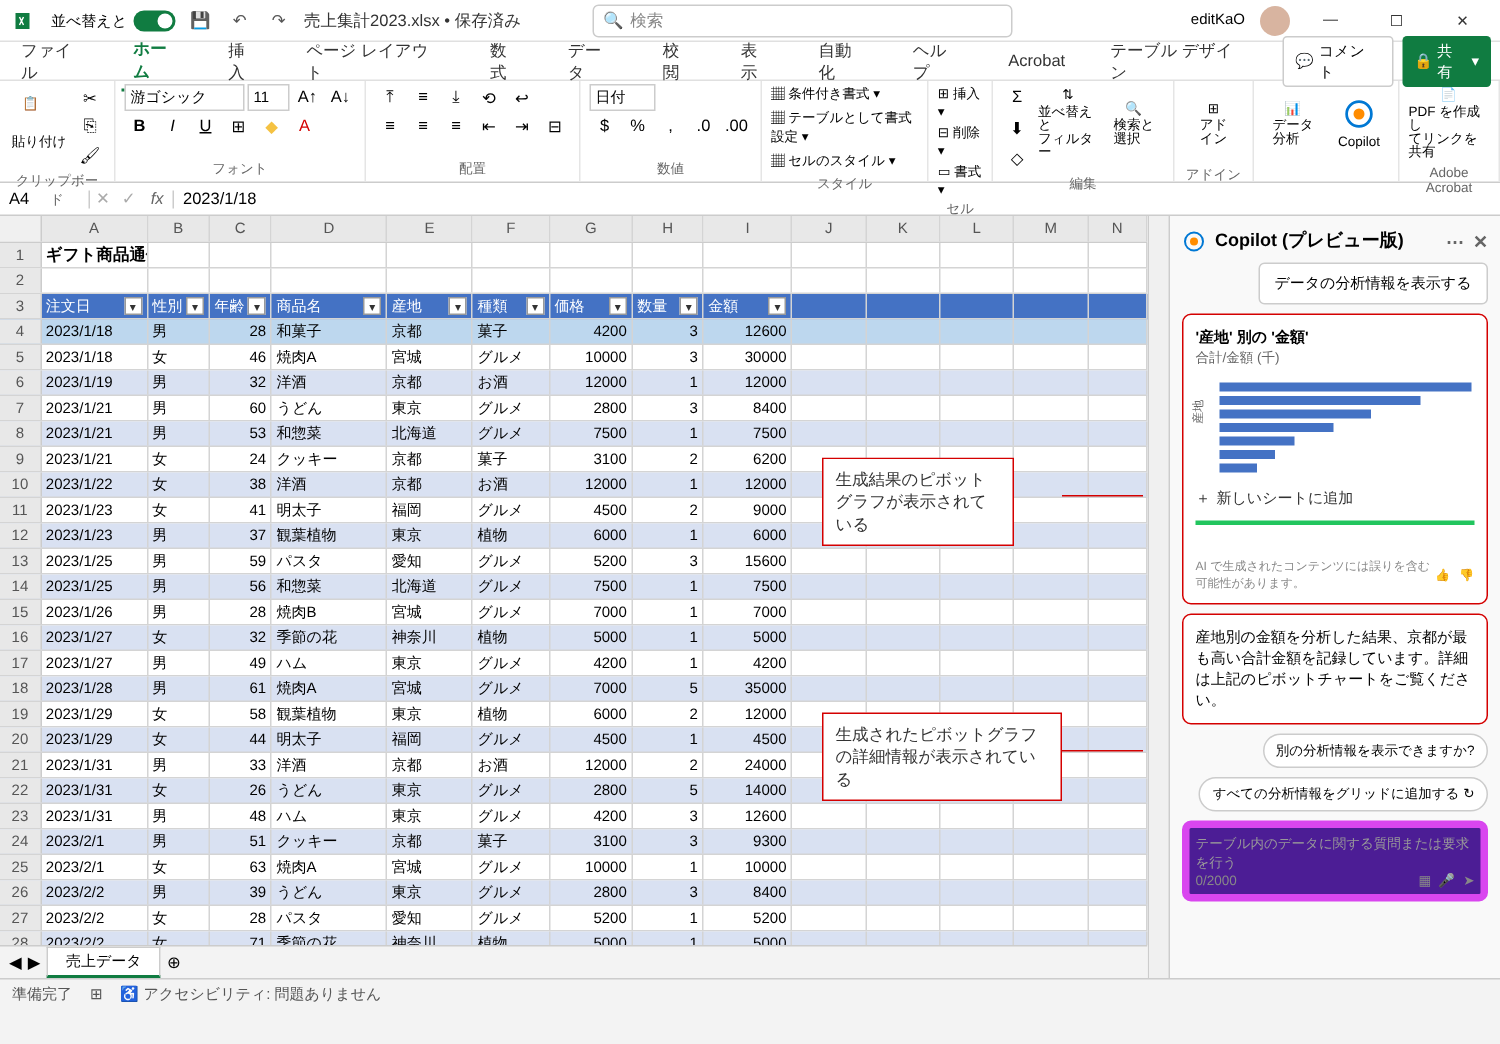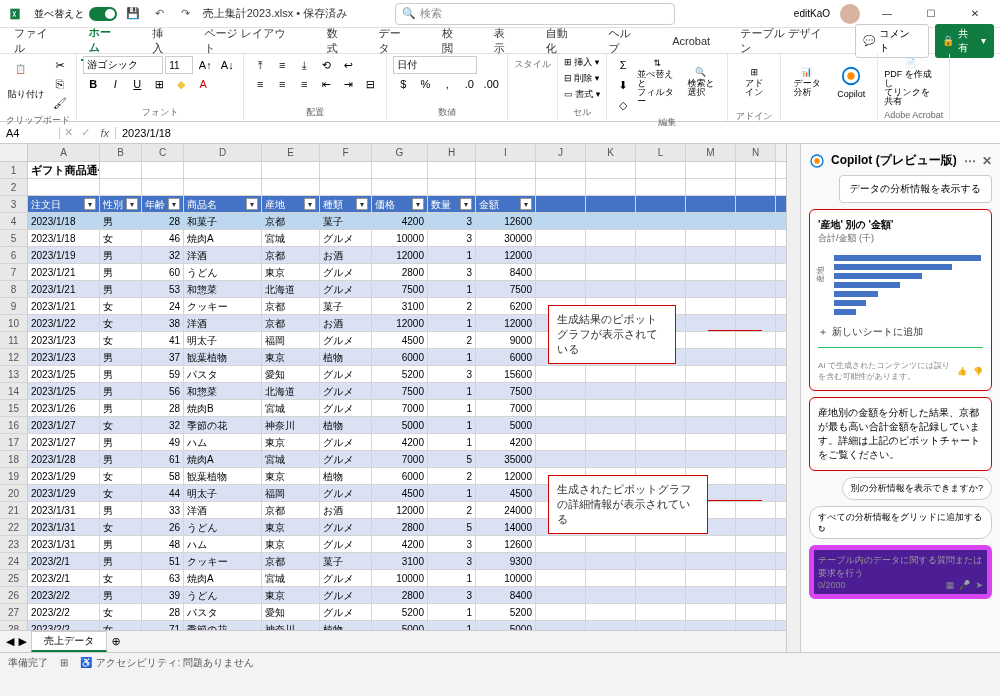--- a/index.html
+++ b/index.html
@@ -68,34 +68,34 @@
   .cI { width: 60px; } .cJ { width: 50px; } .cK { width: 50px; } .cL { width: 50px; } .cM { width: 50px; } .cN { width: 40px; }
   
   
   .sheet-tabs { display: flex; align-items: center; height: 22px; background: #f3f3f3; border-top: 1px solid #ccc; padding: 0 6px; gap: 4px; }
   .sheet-tab { background: #fff; border: 1px solid #ccc; border-bottom: 2px solid #107c41; padding: 2px 12px; font-size: 10px; }
   
   
   .statusbar { display: flex; align-items: center; height: 20px; background: #f3f3f3; border-top: 1px solid #ccc; padding: 0 8px; font-size: 10px; gap: 12px; color: #555; }
   
   
-  .copilot-pane { width: 200px; background: #f9f9f9; border-left: 1px solid #ccc; display: flex; flex-direction: column; padding: 8px; gap: 6px; }
+  .copilot-pane { width: 221px; background: #f9f9f9; border-left: 1px solid #ccc; display: flex; flex-direction: column; padding: 8px; gap: 6px; }
   .copilot-header { display: flex; align-items: center; gap: 6px; font-weight: 600; font-size: 12px; }
   .copilot-logo { width: 16px; height: 16px; }
   .copilot-close { margin-left: auto; display: flex; gap: 6px; color: #666; }
   .suggest-btn { background: #fff; border: 1px solid #ccc; border-radius: 4px; padding: 6px 10px; font-size: 10px; text-align: center; margin-left: auto; }
   .copilot-card { background: #fff; border: 1px solid #e0e0e0; border-radius: 6px; padding: 8px; font-size: 10px; }
   .copilot-card.redbox { border: 1.5px solid #d40000; }
   .chart-title { font-weight: 600; font-size: 10px; }
   .chart-sub { font-size: 9px; color: #666; margin-bottom: 4px;}
   .mini-chart { display: flex; flex-direction: column; gap: 3px; padding: 6px 2px 6px 16px; position: relative; }
   .mini-chart .ylab { position: absolute; left: 2px; top: 50%; transform: rotate(-90deg) translateX(50%); transform-origin: left; font-size: 8px; color: #666; }
   .bar { height: 6px; background: #4472c4; }
   .add-sheet { display: flex; align-items: center; gap: 4px; font-size: 10px; padding: 4px 0; color: #333; }
-  .ai-note { font-size: 8px; color: #888; display: flex; justify-content: space-between; align-items: center; border-top: 1px solid #22c55e; padding-top: 12px; margin-top: 4px;}
+  .ai-note { font-size: 8px; color: #888; display: flex; justify-content: space-between; align-items: center; border-top: 3px solid #22c55e; padding-top: 22px; margin-top: 4px;}
   .thumbs { display: flex; gap: 6px; }
   .suggestion-chip { background: #fff; border: 1px solid #ccc; border-radius: 12px; padding: 4px 8px; font-size: 9px; margin-left: auto; display: inline-block; }
   .copilot-input { border: 5px solid #d946ef; border-radius: 6px; padding: 4px; font-size: 9px; color: #999; min-height: 50px; display: flex; flex-direction: column; justify-content: space-between; background: #4c1d95;}
   .input-footer { display: flex; justify-content: space-between; align-items: center; font-size: 9px; color: #888; }
   
   
   .callout { position: absolute; border: 1.5px solid #d40000; background: #fff; padding: 6px 8px; font-size: 11px; color: #333; z-index: 10; }
   .callout-line { position: absolute; border-top: 1.5px solid #d40000; z-index: 9; }
   
   .scrollbar-v { width: 14px; background: #f0f0f0; border-left: 1px solid #ccc;}
@@ -205,32 +205,37 @@
         <span class="small-btn">≡</span>
         <span class="small-btn">⇤</span>
         <span class="small-btn">⇥</span>
         <span class="small-btn">⊟</span>
       </div>
     </div>
     <div class="ribbon-group-label">配置</div>
   </div>
   <div class="ribbon-group">
     <div class="ribbon-group-body stack">
-      <input class="font-sel" style="width: 84px;" value="日付">
+      <input class="font-sel" style="width: 44px;" value="日付">
       <div class="small-row">
         <span class="small-btn">$</span>
         <span class="small-btn">%</span>
         <span class="small-btn">,</span>
         <span class="small-btn">.0</span>
         <span class="small-btn">.00</span>
       </div>
     </div>
     <div class="ribbon-group-label">数値</div>
   </div>
   <div class="ribbon-group">
+    <div class="ribbon-group-body stack" style="font-size:9px;gap:3px">
+      <div>▦ <span>条件付き書式</span> ▾</div>
+      <div>▦ <span>テーブルとして書式設定</span> ▾</div>
+      <div>▦ <span>セルのスタイル</span> ▾</div>
+    </div>
     <div class="ribbon-group-label">スタイル</div>
   </div>
   <div class="ribbon-group">
     <div class="ribbon-group-body stack" style="font-size:9px;gap:3px">
       <div>⊞ <span>挿入</span> ▾</div>
       <div>⊟ <span>削除</span> ▾</div>
       <div>▭ <span>書式</span> ▾</div>
     </div>
     <div class="ribbon-group-label">セル</div>
   </div>

